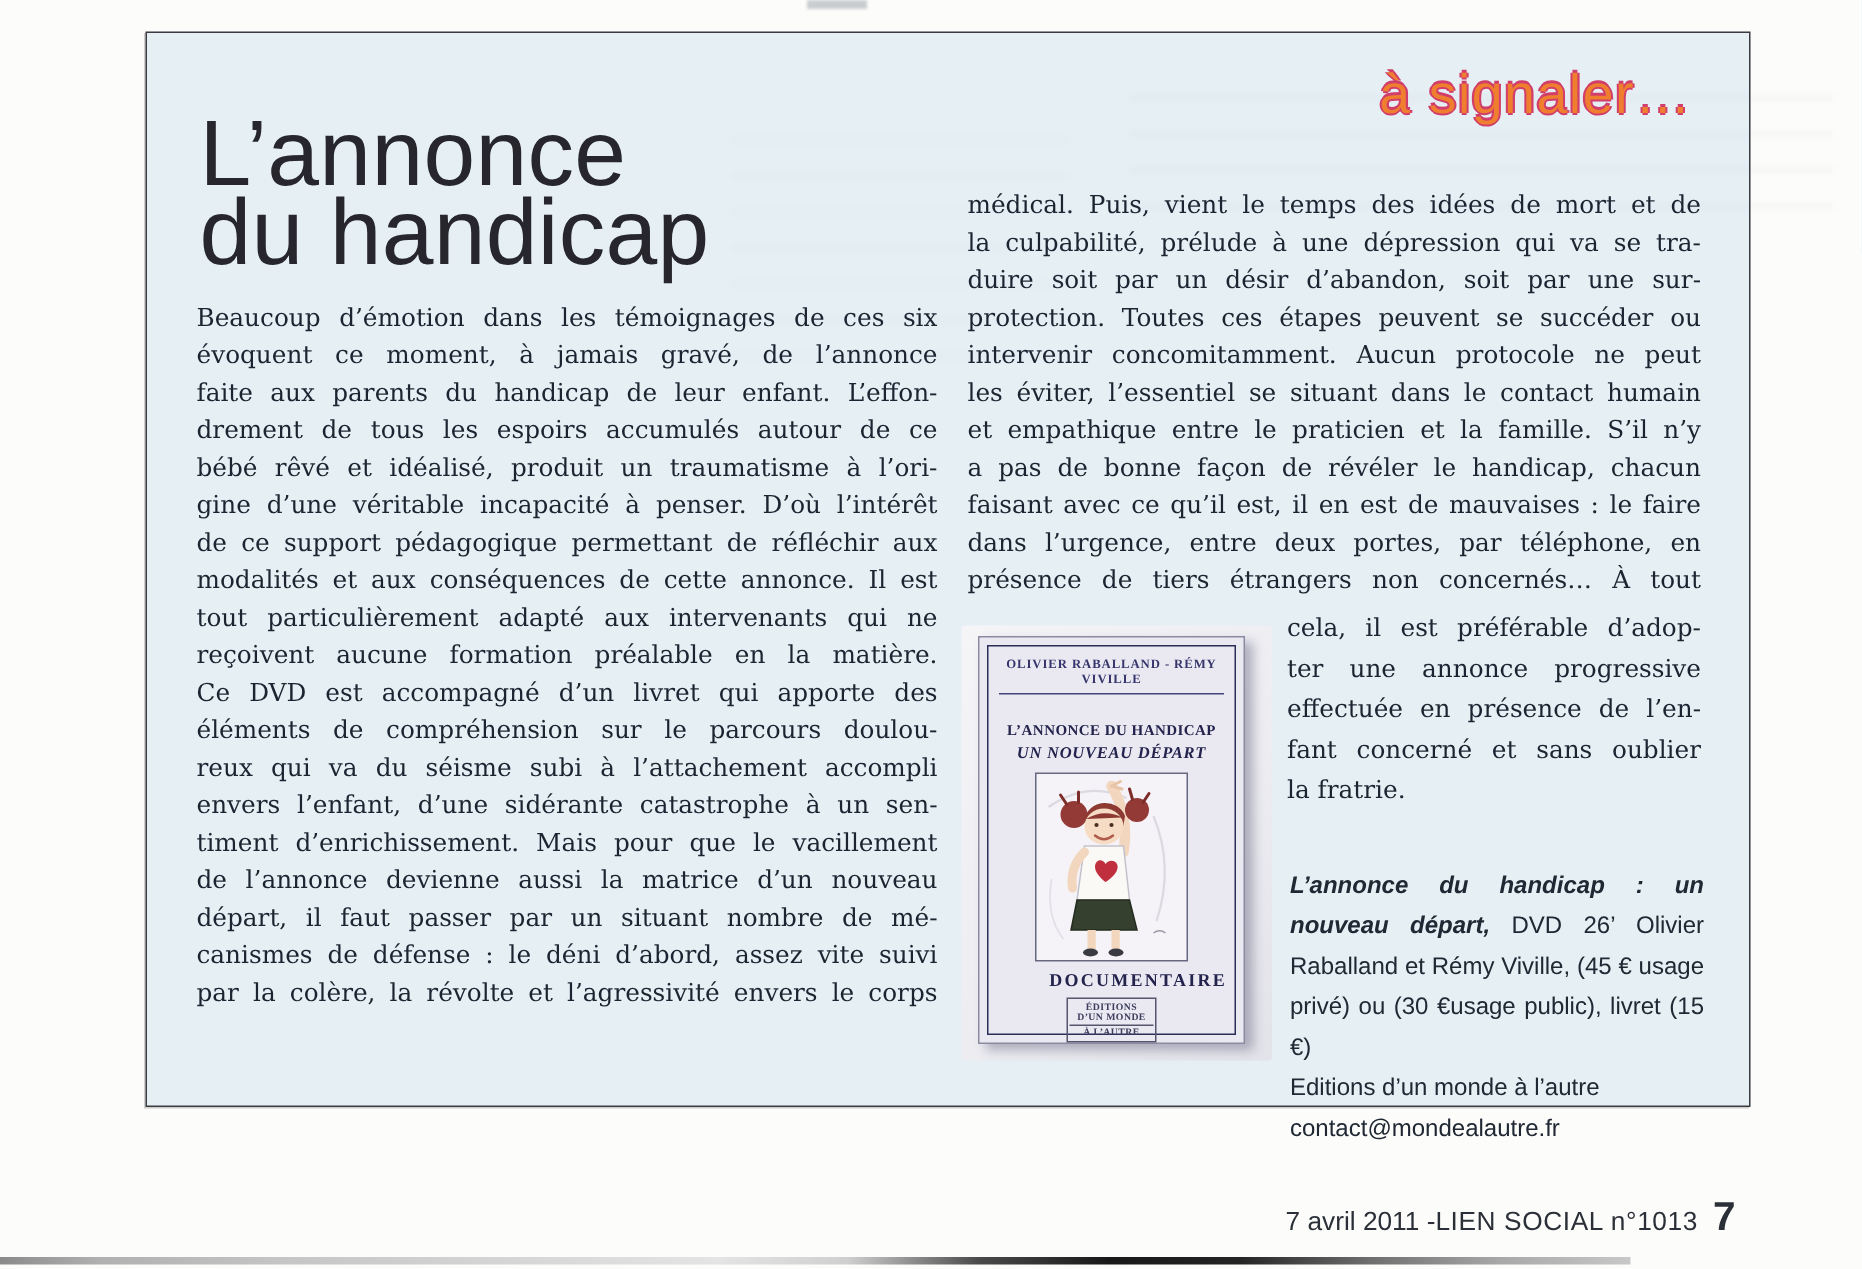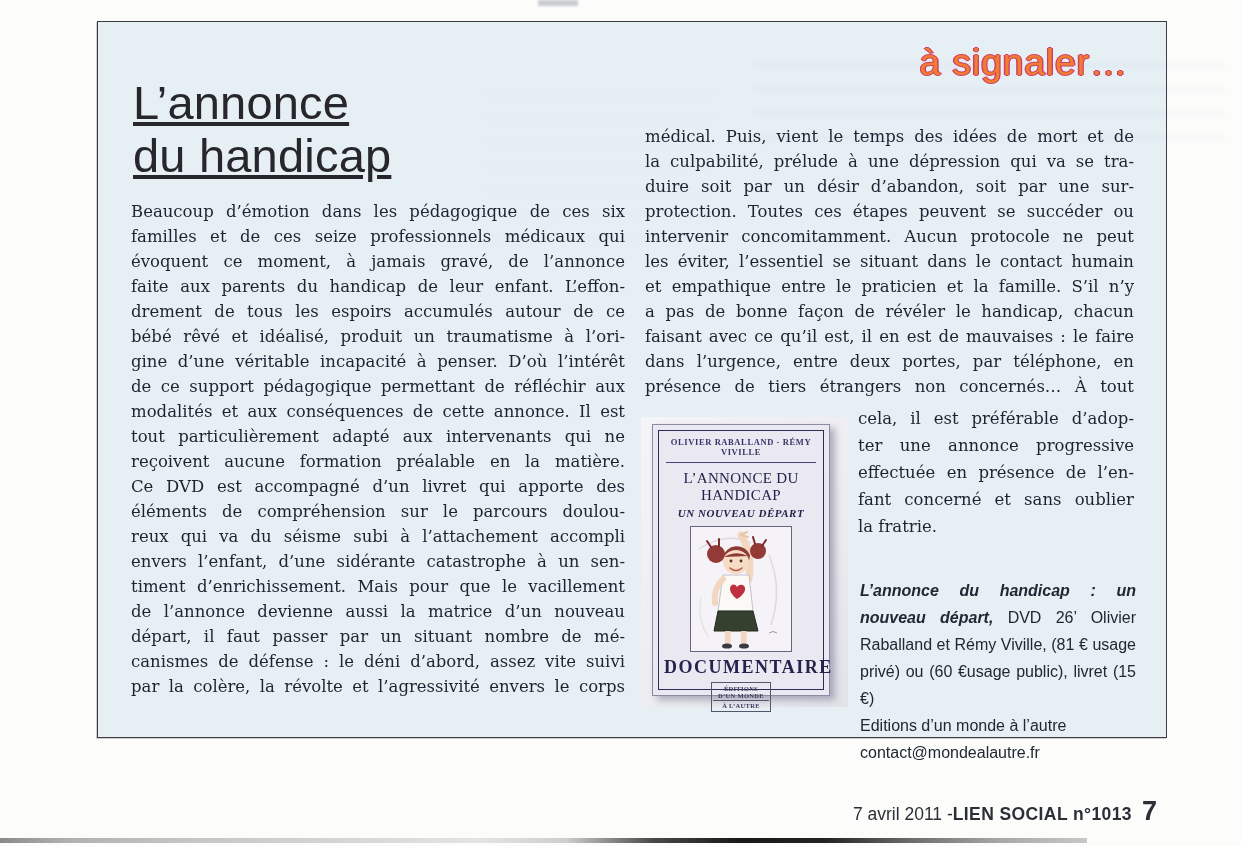--- a/index.html
+++ b/index.html
@@ -24,21 +24,21 @@
   .ghost-b { left:390px; top:70px; width:225px; height:160px; opacity:.35; }
   
   .signal {
     position:absolute; top:42px; right:113px;
     font-size:37px; font-weight:normal; letter-spacing:1px;
     color:#ef7f2e;
     text-shadow:-1.4px 0 0 #d13e6b, 1.4px 0 0 #d13e6b, 0 -1.4px 0 #d13e6b, 0 1.4px 0 #d13e6b;
   }
   .article-title {
     position:absolute; left:133px; top:76px;
-    font-size:47px; line-height:53px; color:#26262c; letter-spacing:.2px;text-decoration:underline;
+    font-size:62px; line-height:53px; color:#26262c; letter-spacing:.2px;
   }
   
   .lines { position:absolute; font-family:"DejaVu Serif", serif; color:#1c2431; }
   .lines > div {
     height:25px; line-height:25px; font-size:16.5px; overflow:hidden;
     text-align:justify; text-align-last:justify;
   }
   .col-left  { left:131px; top:199px; width:494px; }
   .col-right { left:645px; top:124px; width:489px; }
   .wrap-text { left:858px; top:405px; width:276px; }
@@ -57,46 +57,46 @@
   }
   .cover-frame {
     position:absolute; left:5px; top:5px; right:5px; bottom:5px;
     border:1.5px solid #2c2c58; padding:6px 5px 4px; box-sizing:border-box;
     text-align:center; color:#23234e; font-family:"Liberation Serif", serif;
   }
   .cover-authors {
     font-size:8.5px; font-weight:bold; letter-spacing:.6px; color:#35356b;
     border-bottom:1px solid #44447a; padding-bottom:5px; margin:0 2px;
   }
-  .cover-title { font-size:15px; font-weight:normal; letter-spacing:.3px; margin-top:7px; }
+  .cover-title { font-size:10px; font-weight:bold; letter-spacing:.3px; margin-top:19px; }
   .cover-subtitle { font-size:11px; font-weight:bold; font-style:italic; letter-spacing:.5px; margin-top:3px; }
   .cover-illu {
     width:102px; height:126px; margin:7px auto 5px; border:1px solid #66667e;
     background:#f5f3f7; box-sizing:border-box;
   }
-  .cover-genre { font-size:18px; font-weight:bold; letter-spacing:1.5px; margin-top:2px;text-align:right; }
+  .cover-genre { font-size:12px; font-weight:bold; letter-spacing:1.5px; margin-top:2px;text-align:right; }
   .cover-pub {
     width:56px; margin:4px auto 0; border:1px solid #55556e; padding:2px 1px;
     font-size:6.5px; line-height:7px; color:#3c3c5c; font-weight:bold;
     letter-spacing:.3px; text-transform:uppercase;
   }
   .cover-pub div:last-child { border-top:1px solid #55556e; margin-top:1px; padding-top:1px; }
   
   .caption {
     position:absolute; left:860px; top:577px; width:276px;
     font-size:16px; line-height:27px; color:#202834;
   }
   .caption-para { text-align:justify; }
   .caption-bold { font-weight:bold; font-style:italic; }
   
   .footer {
     position:absolute; top:776px; right:84px;
     font-size:17.5px; color:#2b3038; display:flex; align-items:baseline;margin-top:20px;
   }
-  .footer .mag { font-weight:bold; letter-spacing:.4px; }
+  .footer .mag { font-weight:normal; letter-spacing:.4px; }
   .footer .pagenum { font-weight:bold; font-size:27px; margin-left:10px; }
   
   .scan-bar-bottom {
     position:absolute; left:0; top:838px; width:1087px; height:5px;
     background:linear-gradient(90deg,#8a8a8a 0%,#b0b0b0 6%,#c6c6c6 18%,#d6d6d6 32%,
       #e4e4e4 44%,#cfcfcf 52%,#4a4a4a 60%,#181818 68%,#242424 76%,#6e6e6e 84%,
       #a8a8a8 92%,#c8c8c8 100%);
   }
   .scan-mark-top {
     position:absolute; left:538px; top:0; width:40px; height:6px;
@@ -114,22 +114,21 @@
   </div>
 
   <div class="signal">à signaler…</div>
 
   <div class="article-title">
     <div>L’annonce</div>
     <div>du handicap</div>
   </div>
 
   <div class="lines col-left">
-      <div>Beaucoup d’émotion dans les pédagogique de ces six</div>
-      <div>familles et de ces seize professionnels médicaux qui</div>
+      <div>Beaucoup d’émotion dans les témoignages de ces six</div>
       <div>évoquent ce moment, à jamais gravé, de l’annonce</div>
       <div>faite aux parents du handicap de leur enfant. L’effon-</div>
       <div>drement de tous les espoirs accumulés autour de ce</div>
       <div>bébé rêvé et idéalisé, produit un traumatisme à l’ori-</div>
       <div>gine d’une véritable incapacité à penser. D’où l’intérêt</div>
       <div>de ce support pédagogique permettant de réfléchir aux</div>
       <div>modalités et aux conséquences de cette annonce. Il est</div>
       <div>tout particulièrement adapté aux intervenants qui ne</div>
       <div>reçoivent aucune formation préalable en la matière.</div>
       <div>Ce DVD est accompagné d’un livret qui apporte des</div>
@@ -213,21 +212,21 @@
           <div>Éditions</div>
           <div>d’un monde</div>
           <div>à l’autre</div>
         </div>
       </div>
     </div>
   </div>
 
   <div class="caption">
     <div class="caption-para">
-      <span class="caption-bold">L’annonce du handicap : un nouveau départ,</span><span> DVD 26’ Olivier Raballand et Rémy Viville, (81 € usage privé) ou (60 €usage public), livret (15 €)</span>
+      <span class="caption-bold">L’annonce du handicap : un nouveau départ,</span><span> DVD 26’ Olivier Raballand et Rémy Viville, (45 € usage privé) ou (30 €usage public), livret (15 €)</span>
     </div>
     <div>Editions d’un monde à l’autre</div>
     <div>contact@mondealautre.fr</div>
   </div>
 
   <div class="footer">
     <span>7 avril 2011 - </span>
     <span class="mag">LIEN SOCIAL n°1013</span>
     <span class="pagenum">7</span>
   </div>

